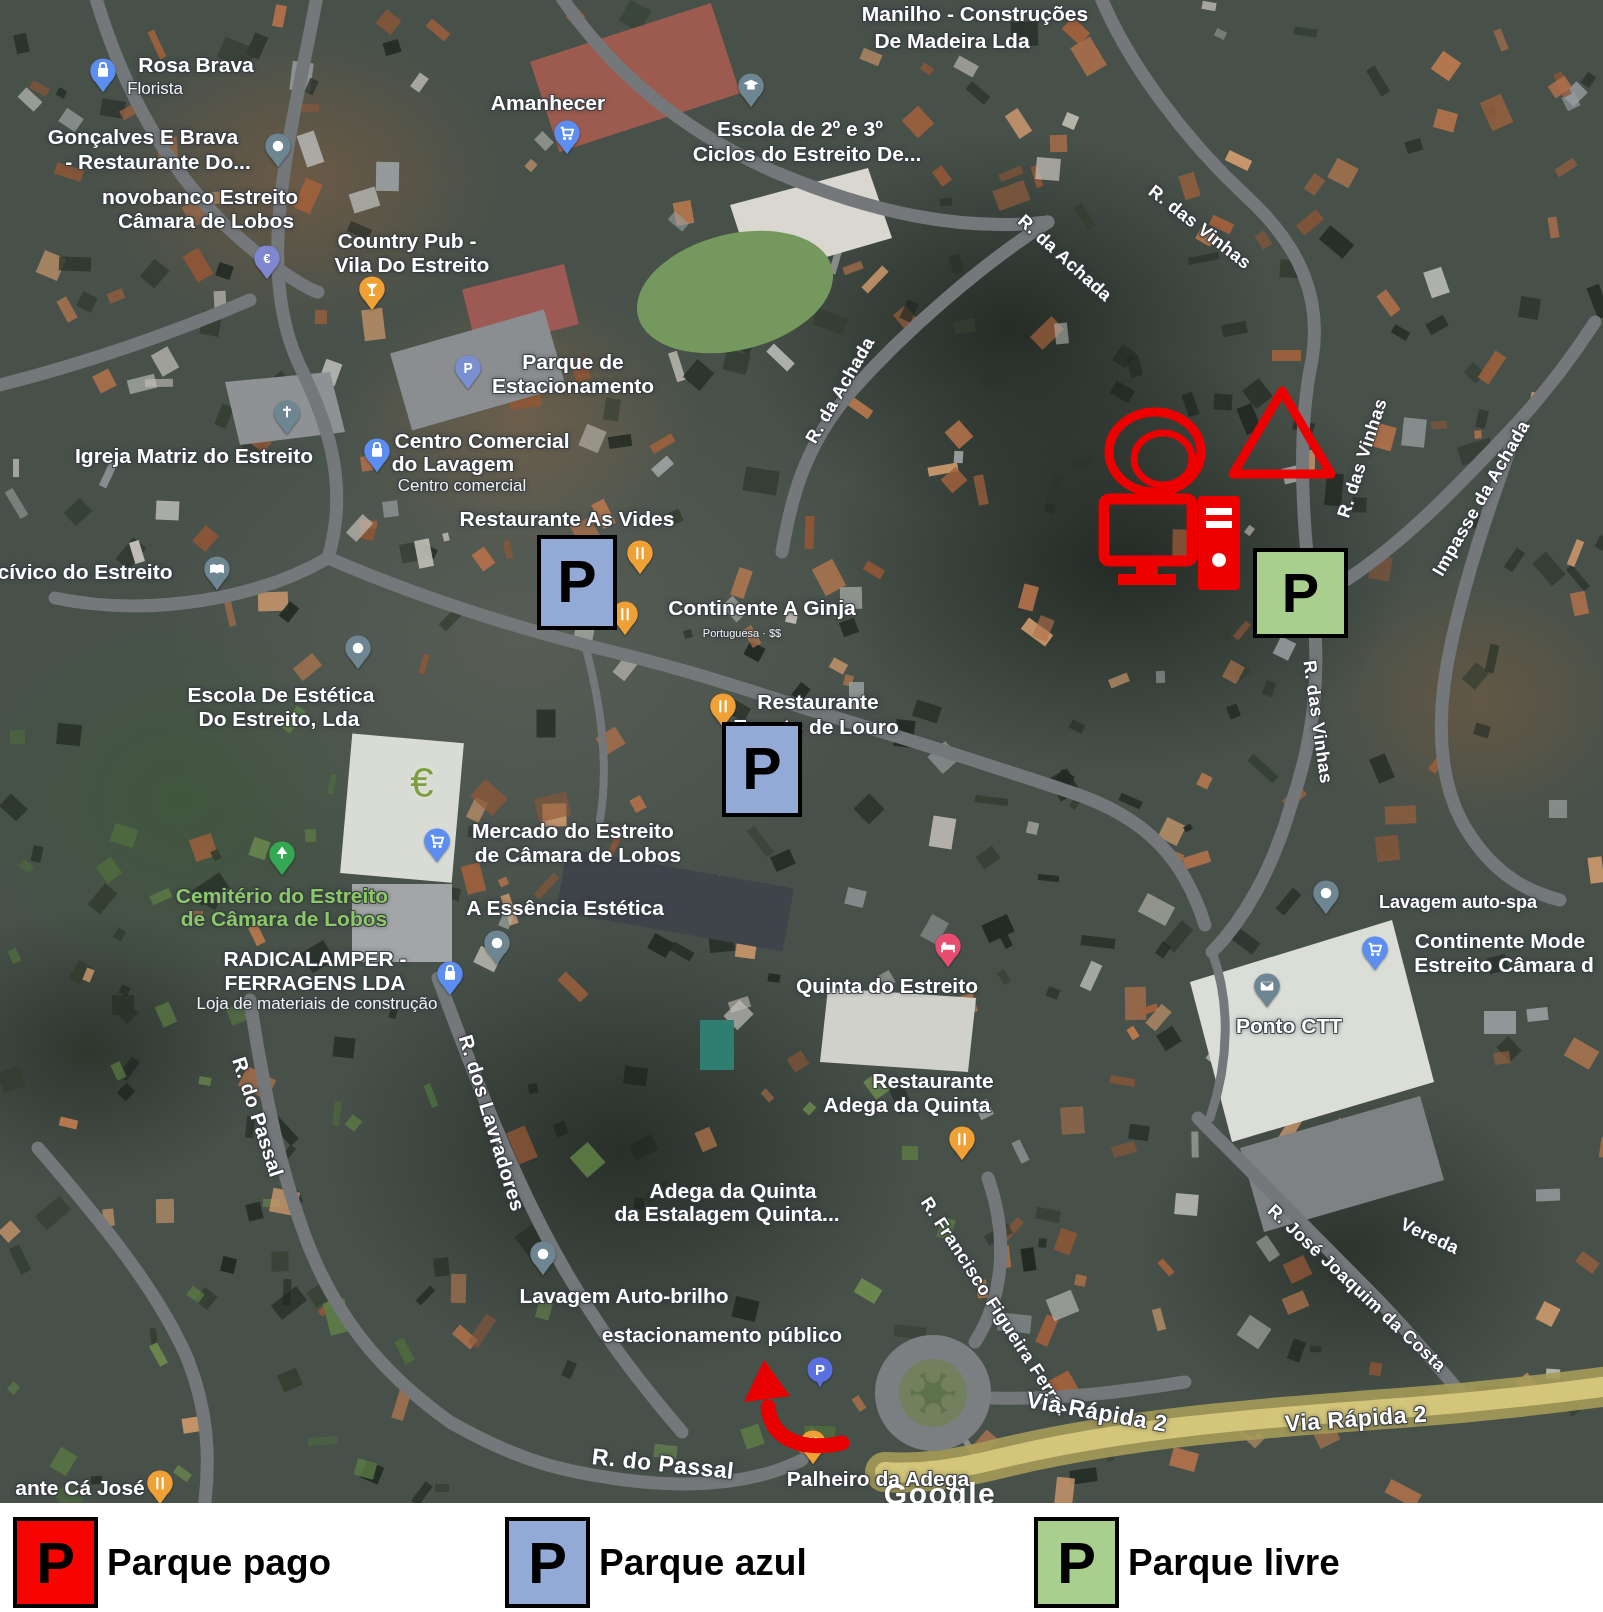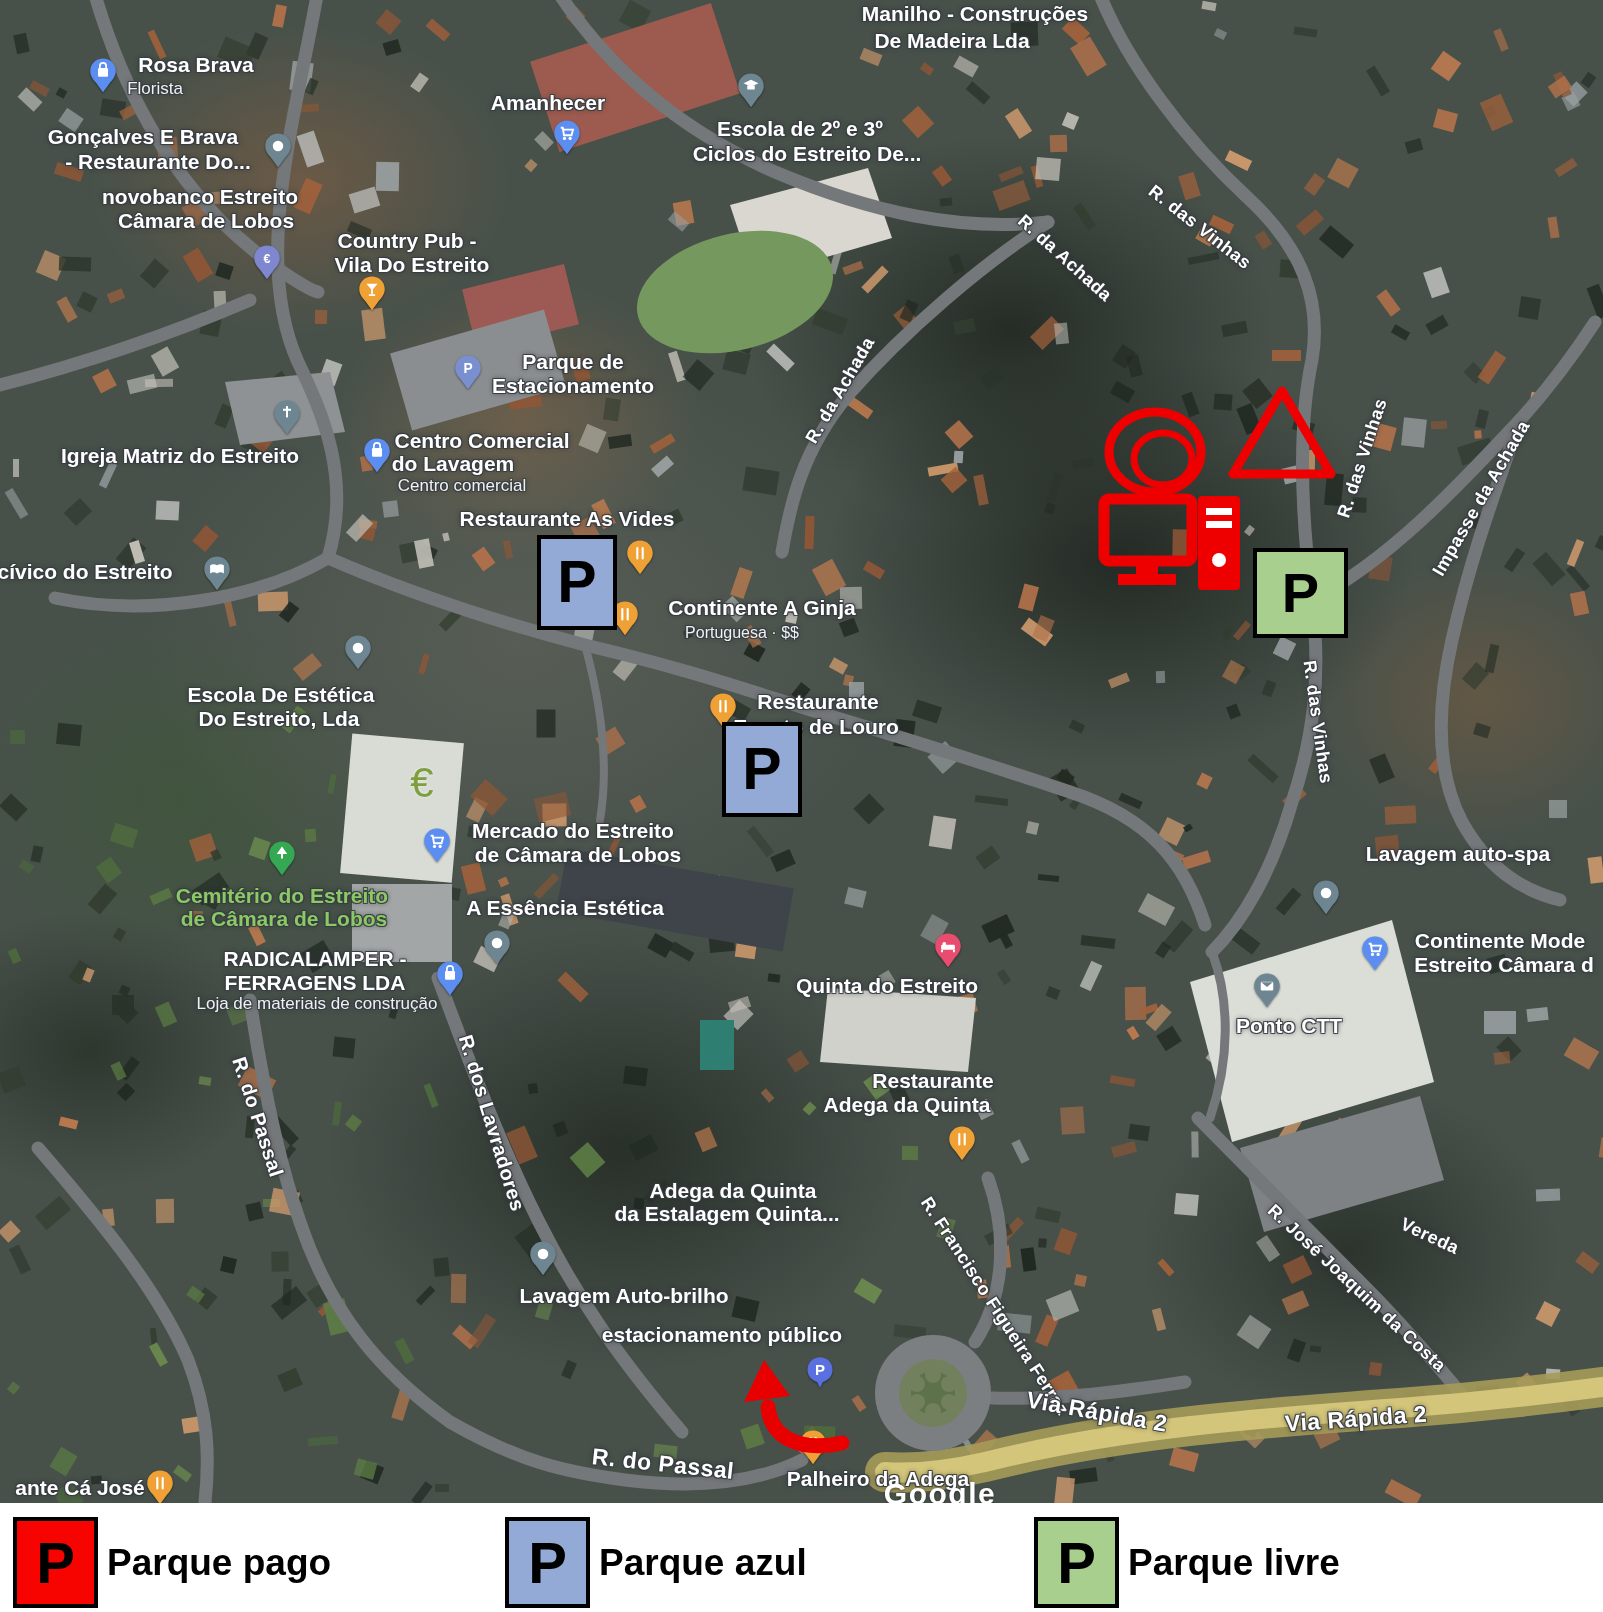--- a/index.html
+++ b/index.html
@@ -643,42 +643,42 @@
         <div class="lbl road" style="left: 1200px; top: 227px; font-size: 18px; transform: translate(-50%, -50%) rotate(38deg);">R. das Vinhas</div>
         <div class="lbl road" style="left: 1065px; top: 258px; font-size: 18px; transform: translate(-50%, -50%) rotate(42deg);">R. da Achada</div>
         <div class="lbl road" style="left: 840px; top: 390px; font-size: 18px; transform: translate(-50%, -50%) rotate(-60deg);">R. da Achada</div>
         <div class="lbl" style="left: 573px; top: 361px; font-size: 21px; transform: translate(-50%, -50%);">Parque de</div>
         <div class="lbl" style="left: 573px; top: 385px; font-size: 21px; transform: translate(-50%, -50%);">Estacionamento</div>
         <div class="lbl" style="left: 482px; top: 440px; font-size: 21px; transform: translate(-50%, -50%);">Centro Comercial</div>
         <div class="lbl" style="left: 453px; top: 463px; font-size: 21px; transform: translate(-50%, -50%);">do Lavagem</div>
         <div class="lbl sub" style="left: 462px; top: 485px; font-size: 17px; transform: translate(-50%, -50%);">Centro comercial</div>
         <div class="lbl" style="left: 567px; top: 518px; font-size: 21px; transform: translate(-50%, -50%);">Restaurante As Vides</div>
         <div class="lbl" style="left: 762px; top: 607px; font-size: 21px; transform: translate(-50%, -50%);">Continente A Ginja</div>
-        <div class="lbl sub" style="left: 742px; top: 633px; font-size: 16px; transform: translate(-50%, -50%);">Portuguesa · $$</div>
-        <div class="lbl" style="left: 180px; top: 455px; font-size: 21px; transform: translate(-50%, -50%);">Igreja Matriz do Estreito</div>
+        <div class="lbl sub" style="left: 742px; top: 633px; font-size: 11px; transform: translate(-50%, -50%);">Portuguesa · $$</div>
+        <div class="lbl" style="left: 194px; top: 455px; font-size: 21px; transform: translate(-50%, -50%);">Igreja Matriz do Estreito</div>
         <div class="lbl" style="left: 85px; top: 571px; font-size: 21px; transform: translate(-50%, -50%);">cívico do Estreito</div>
         <div class="lbl" style="left: 281px; top: 694px; font-size: 21px; transform: translate(-50%, -50%);">Escola De Estética</div>
         <div class="lbl" style="left: 279px; top: 718px; font-size: 21px; transform: translate(-50%, -50%);">Do Estreito, Lda</div>
         <div class="lbl" style="left: 818px; top: 701px; font-size: 21px; transform: translate(-50%, -50%);">Restaurante</div>
         <div class="lbl" style="left: 816px; top: 726px; font-size: 21px; transform: translate(-50%, -50%);">Espeto de Louro</div>
         <div class="lbl euro" style="left: 422px; top: 783px; font-size: 42px; transform: translate(-50%, -50%);">€</div>
         <div class="lbl" style="left: 573px; top: 830px; font-size: 21px; transform: translate(-50%, -50%);">Mercado do Estreito</div>
         <div class="lbl" style="left: 578px; top: 854px; font-size: 21px; transform: translate(-50%, -50%);">de Câmara de Lobos</div>
         <div class="lbl green" style="left: 282px; top: 895px; font-size: 21px; transform: translate(-50%, -50%);">Cemitério do Estreito</div>
         <div class="lbl green" style="left: 284px; top: 918px; font-size: 21px; transform: translate(-50%, -50%);">de Câmara de Lobos</div>
         <div class="lbl" style="left: 565px; top: 907px; font-size: 21px; transform: translate(-50%, -50%);">A Essência Estética</div>
         <div class="lbl" style="left: 315px; top: 958px; font-size: 21px; transform: translate(-50%, -50%);">RADICALAMPER -</div>
         <div class="lbl" style="left: 315px; top: 982px; font-size: 21px; transform: translate(-50%, -50%);">FERRAGENS LDA</div>
         <div class="lbl sub" style="left: 317px; top: 1003px; font-size: 17px; transform: translate(-50%, -50%);">Loja de materiais de construção</div>
         <div class="lbl road" style="left: 258px; top: 1117px; font-size: 20px; transform: translate(-50%, -50%) rotate(72deg);">R. do Passal</div>
         <div class="lbl road" style="left: 492px; top: 1123px; font-size: 20px; transform: translate(-50%, -50%) rotate(73deg);">R. dos Lavradores</div>
         <div class="lbl" style="left: 887px; top: 985px; font-size: 21px; transform: translate(-50%, -50%);">Quinta do Estreito</div>
         <div class="lbl" style="left: 933px; top: 1080px; font-size: 21px; transform: translate(-50%, -50%);">Restaurante</div>
         <div class="lbl" style="left: 907px; top: 1104px; font-size: 21px; transform: translate(-50%, -50%);">Adega da Quinta</div>
-        <div class="lbl" style="left: 1458px; top: 853px; font-size: 21px; transform: translate(-50%, -50%);">Lavagem auto-spa</div>
+        <div class="lbl" style="left: 1458px; top: 902px; font-size: 18px; transform: translate(-50%, -50%);">Lavagem auto-spa</div>
         <div class="lbl" style="left: 1500px; top: 940px; font-size: 21px; transform: translate(-50%, -50%);">Continente Mode</div>
         <div class="lbl" style="left: 1504px; top: 964px; font-size: 21px; transform: translate(-50%, -50%);">Estreito Câmara d</div>
         <div class="lbl" style="left: 1289px; top: 1025px; font-size: 21px; transform: translate(-50%, -50%);">Ponto CTT</div>
         <div class="lbl" style="left: 733px; top: 1190px; font-size: 21px; transform: translate(-50%, -50%);">Adega da Quinta</div>
         <div class="lbl" style="left: 727px; top: 1213px; font-size: 21px; transform: translate(-50%, -50%);">da Estalagem Quinta...</div>
         <div class="lbl" style="left: 624px; top: 1295px; font-size: 21px; transform: translate(-50%, -50%);">Lavagem Auto-brilho</div>
         <div class="lbl" style="left: 722px; top: 1334px; font-size: 21px; transform: translate(-50%, -50%);">estacionamento público</div>
         <div class="lbl road" style="left: 663px; top: 1464px; font-size: 23px; transform: translate(-50%, -50%) rotate(6deg);">R. do Passal</div>
         <div class="lbl" style="left: 878px; top: 1478px; font-size: 21px; transform: translate(-50%, -50%);">Palheiro da Adega</div>
         <div class="lbl road" style="left: 995px; top: 1306px; font-size: 18px; transform: translate(-50%, -50%) rotate(57deg);">R. Francisco Figueira Ferraz</div>

